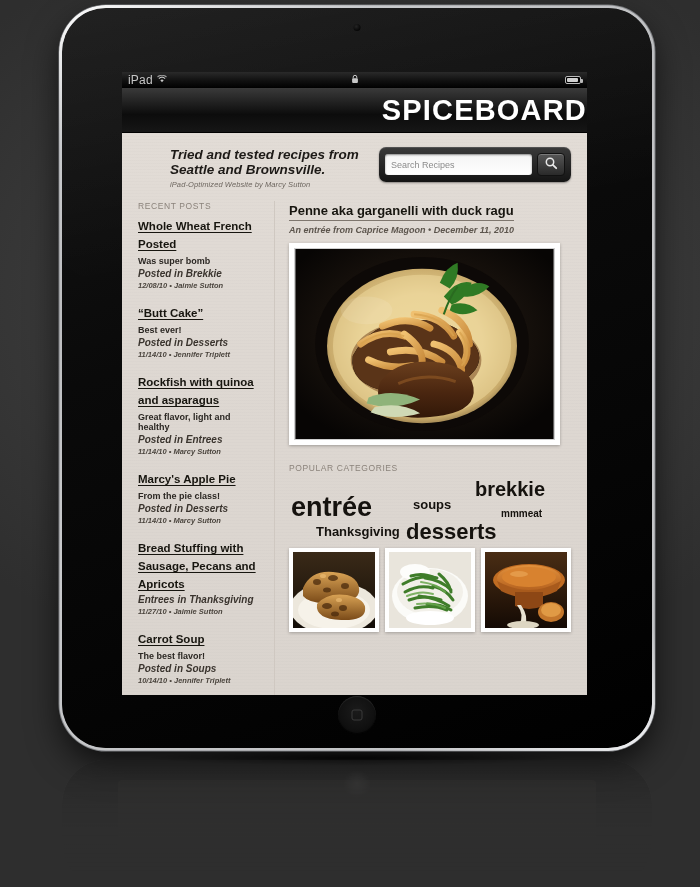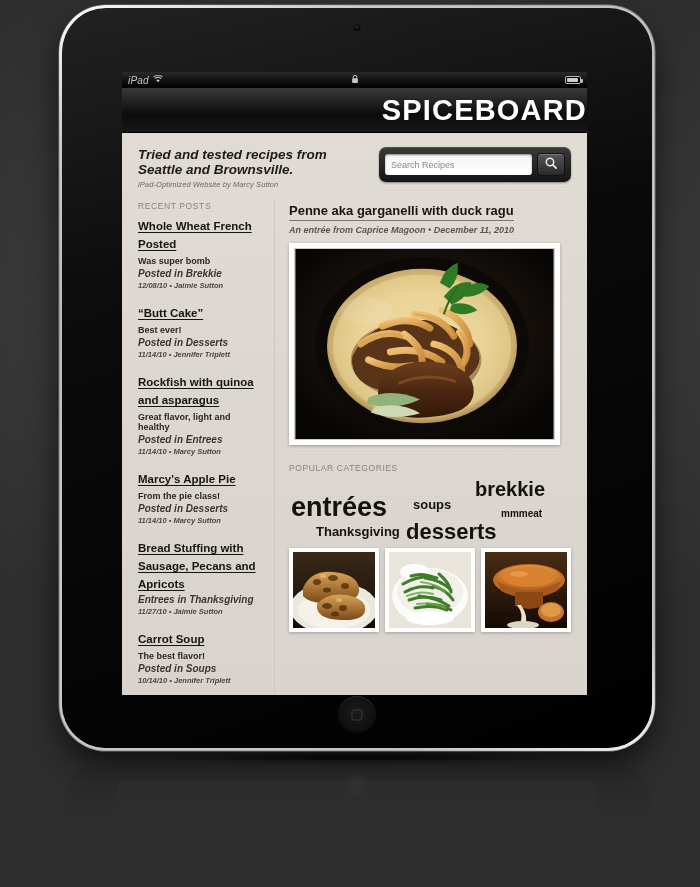--- a/index.html
+++ b/index.html
@@ -84,21 +84,21 @@
   .statusbar {
     height: 16px;
     background: linear-gradient(#2a2a2a 0%, #101010 55%, #000 100%);
     display:flex; align-items:center;
     padding: 0 6px;
     color:#c8c8c8;
     font-size: 8px;
     position: relative;
   }
   .statusbar .sb-left { display:flex; align-items:center; gap:4px; }
-  .sb-label { font-size: 10px; letter-spacing:.2px; color:#c6c6c6;font-style:italic; }
+  .sb-label { font-size: 12px; letter-spacing:.2px; color:#c6c6c6; }
   .wifi-icon { display:block; }
   .sb-center {
     position:absolute; left:50%; top:50%; transform:translate(-50%,-50%);
     display:flex; align-items:center;
   }
   .sb-right { margin-left:auto; display:flex; align-items:center; }
   .battery {
     width:16px; height:8px; border:1px solid #b9b9b9; border-radius:2px;
     position:relative; background:#000;
   }
@@ -127,21 +127,21 @@
   .page {
     background:
       repeating-linear-gradient(0deg, rgba(0,0,0,.012) 0 1px, rgba(255,255,255,0) 1px 3px),
       linear-gradient(#e2dcd6 0%, #ded8d2 40%, #dad4ce 100%);
     height: calc(623px - 16px - 45px);
     padding: 14px 16px 0 16px;
     position:relative;
   }
 
   
-  .topbar { display:flex; align-items:flex-start; justify-content:space-between; }
+  .topbar { display:flex; align-items:flex-start; justify-content:space-between;margin-left:32px; }
   .tagline {
     font-style: italic;
     font-weight: bold;
     font-size: 13.5px;
     line-height: 15px;
     color:#1d1a17;
     max-width: 235px;
   }
   .byline {
     font-style: italic;
@@ -431,21 +431,21 @@
 
                 <path d="M74 150 q24-10 52 2 q-26 12-54 4z" fill="#8fb37a"></path>
                 <path d="M80 160 q26-6 46 6 q-28 8-50-1z" fill="#cfd9b5"></path>
 
                 <ellipse cx="72" cy="62" rx="26" ry="14" fill="#fff" opacity=".10"></ellipse>
               </svg>
             </div>
 
             <div class="section-label cloud-label">POPULAR CATEGORIES</div>
             <div class="cloud" id="tag-cloud">
-                <a class="tag" style="font-size: 27px; left: 2px; top: 14px;">entrées</a>
+                <a class="tag" style="font-size: 27px; left: 2px; top: 14px;">entrée</a>
                 <a class="tag" style="font-size: 13px; left: 124px; top: 19px;">soups</a>
                 <a class="tag" style="font-size: 20px; left: 186px; top: 0px;">brekkie</a>
                 <a class="tag" style="font-size: 13px; left: 27px; top: 46px;">Thanksgiving</a>
                 <a class="tag" style="font-size: 22px; left: 117px; top: 41px;">desserts</a>
                 <a class="tag" style="font-size: 10px; left: 212px; top: 30px;">mmmeat</a>
               </div>
 
             <div class="thumbs">
 
               <div class="thumb">

